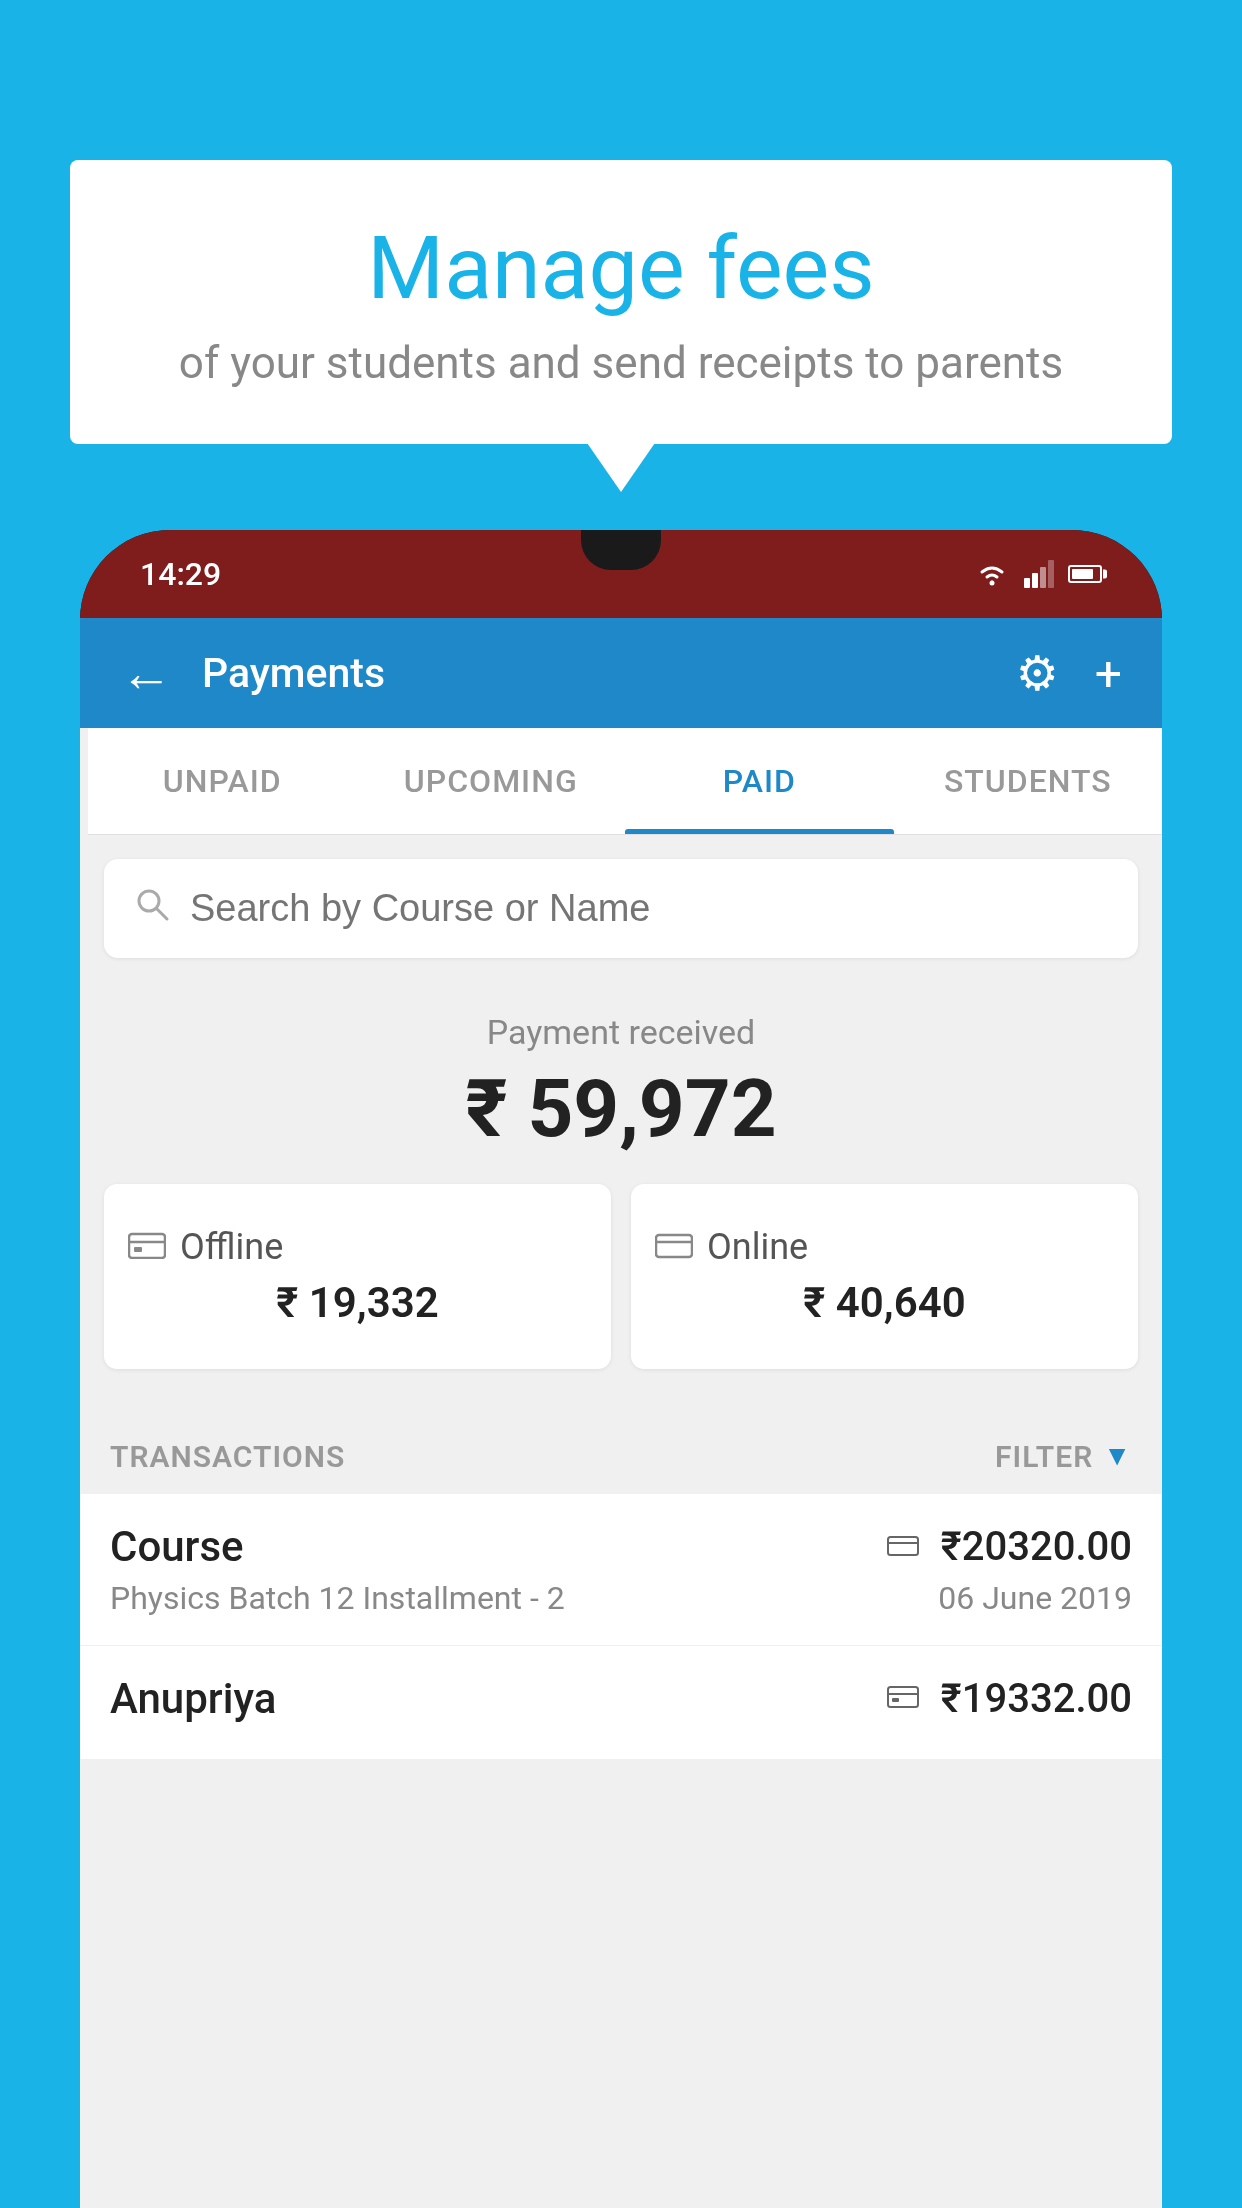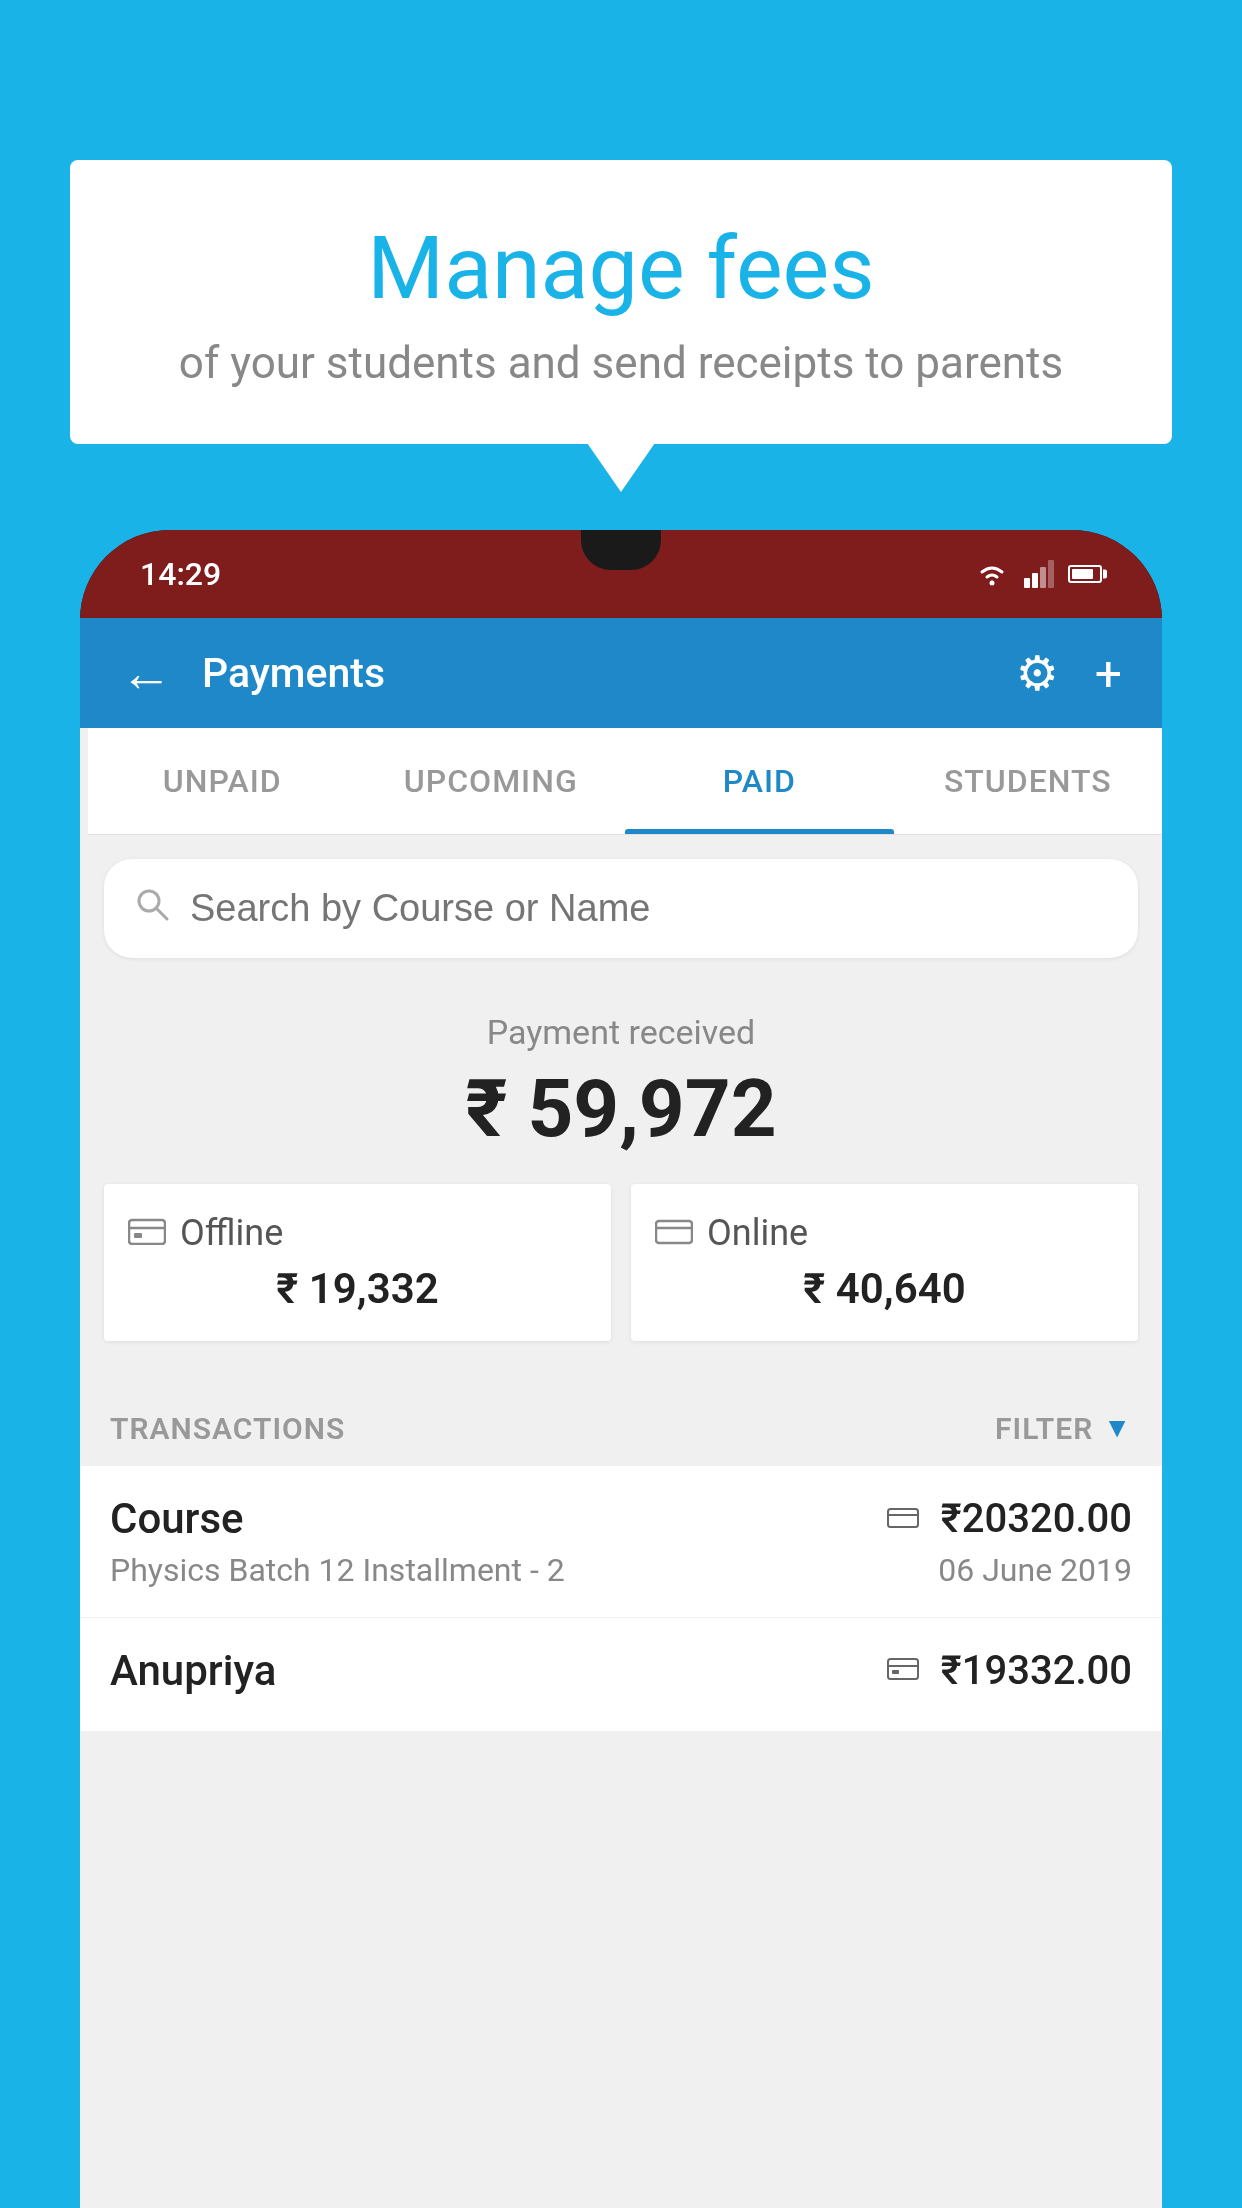--- a/index.html
+++ b/index.html
@@ -165,21 +165,21 @@
       right: 0;
       height: 5px;
       background: #1e88c8;
       border-radius: 3px 3px 0 0;
     }
 
     
     .search-bar {
       background: white;
       margin: 24px 24px;
-      border-radius: 28px;
+      border-radius: 14px;
       display: flex;
       align-items: center;
       padding: 26px 30px;
       gap: 20px;
       box-shadow: 0 1px 4px rgba(0,0,0,0.08);
     }
     .search-icon-svg {
       color: #aaa;
       font-size: 40px;
     }
@@ -212,22 +212,22 @@
 
     
     .payment-cards {
       display: flex;
       gap: 20px;
       padding: 0 24px 30px;
     }
     .payment-card {
       flex: 1;
       background: white;
-      border-radius: 4px;
-      padding: 28px 24px;
+      border-radius: 13px;
+      padding: 42px 24px;
       box-shadow: 0 1px 4px rgba(0,0,0,0.08);
     }
     .card-header {
       display: flex;
       align-items: center;
       gap: 14px;
       margin-bottom: 10px;
     }
     .card-icon {
       font-size: 34px;

